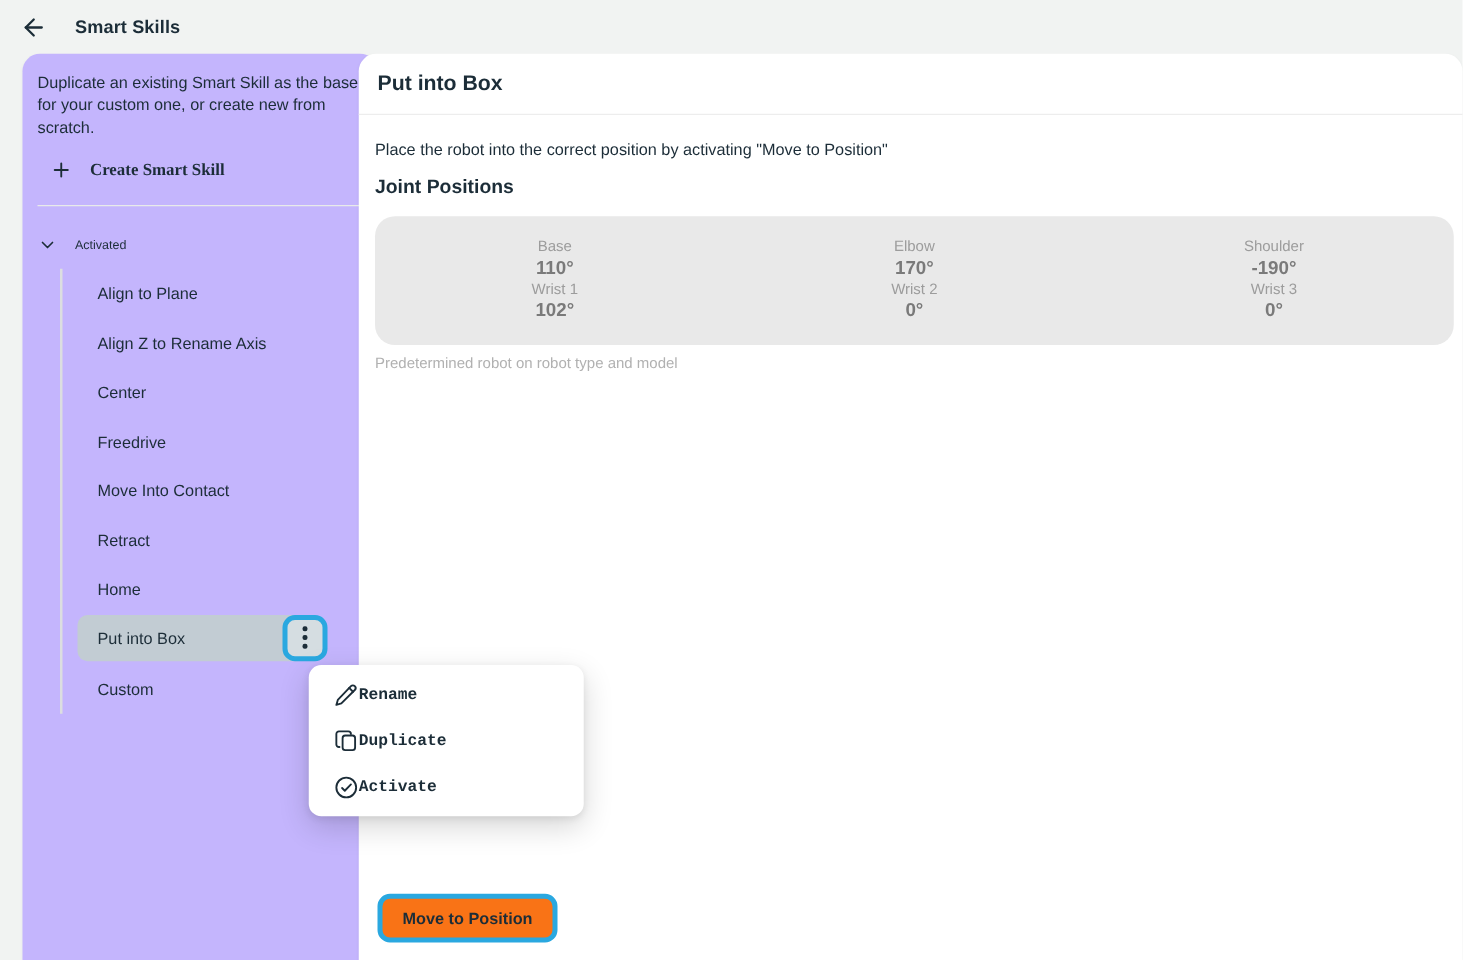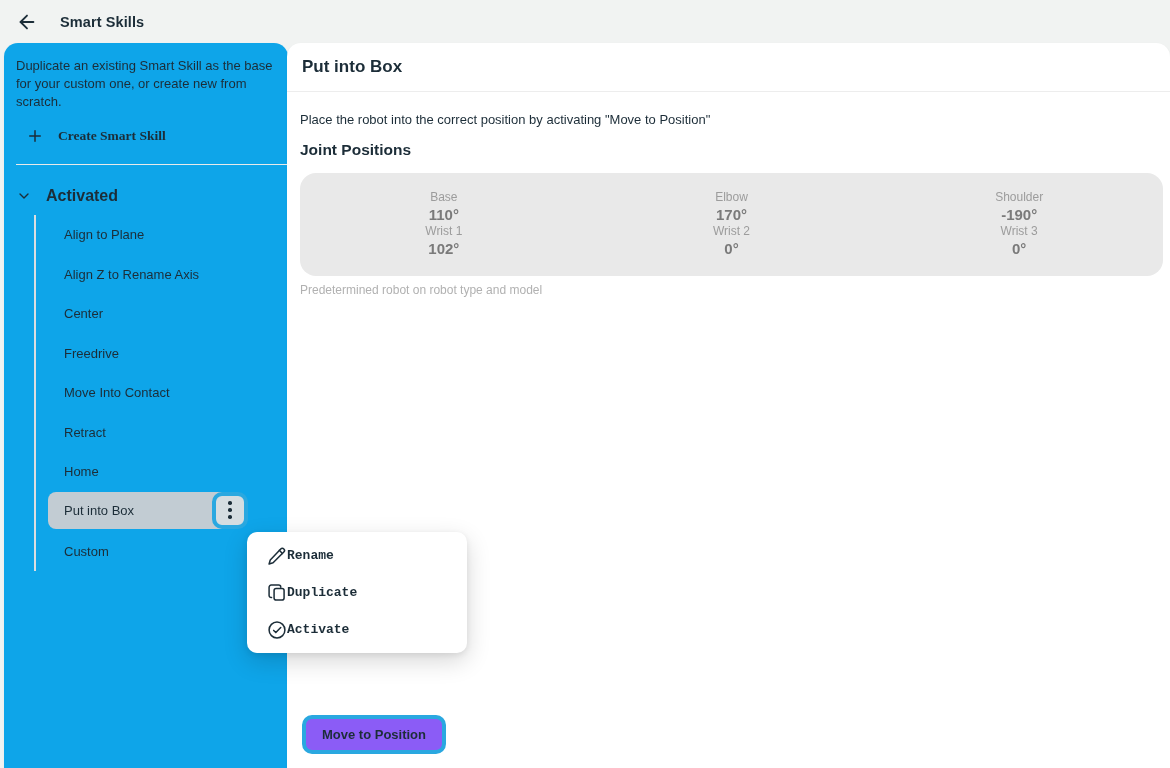--- a/index.html
+++ b/index.html
@@ -31,22 +31,22 @@
     display:flex;align-items:center;gap:18px;padding-left:12px;
   }
   .back-btn{
     width:30px;height:30px;display:flex;align-items:center;justify-content:center;
     background:transparent;border:none;cursor:pointer;padding:0;
   }
   .topbar-title{font-size:14.5px;font-weight:bold;letter-spacing:.1px;}
 
   
   .sidebar{
-    position:absolute;left:4px;top:43px;bottom:0;width:284px;
-    background:#0ea5e9;border-radius:14px 14px 0 0;
+    position:absolute;left:18px;top:43px;bottom:0;width:284px;
+    background:#c4b5fd;border-radius:14px 14px 0 0;
     box-shadow:0 1px 3px rgba(0,0,0,0.04);
   }
   .main{
     position:absolute;left:287px;top:43px;right:0;bottom:0;
     background:#fff;border-radius:14px 14px 0 0;
     box-shadow:0 1px 3px rgba(0,0,0,0.04);
   }
 
   
   .sidebar-desc{
@@ -60,21 +60,21 @@
     font-family:Liberation Serif, serif;color:var(--ink);
   }
   .create-btn .label{font-size:13.5px;font-weight:bold;}
   .sidebar-divider{height:1px;background:var(--line);margin:11px 0 0 12px;}
 
   .section-header{
     margin-top:12px;height:38px;
     display:flex;align-items:center;gap:14px;padding:0 12px;
     cursor:pointer;
   }
-  .section-header .label{font-size:16px;font-weight:bold;}
+  .section-header .label{font-size:10px;font-weight:normal;}
   .section-items{
     list-style:none;margin:0 0 0 30px;padding:0;
     border-left:2px solid var(--indent-line);
   }
   .skill-item{
     height:39.5px;display:flex;align-items:center;
     padding-left:28px;font-size:13px;cursor:pointer;
   }
   .skill-item.selected-row{
     height:37px;width:184px;margin-left:12px;margin-bottom:3px;
@@ -116,21 +116,21 @@
     margin-top:14px;background:var(--panel);border-radius:16px;
     padding:17px 0 18px;
     display:grid;grid-template-columns:repeat(3,1fr);row-gap:0;
   }
   .joint-cell{text-align:center;}
   .joint-label{font-size:12px;color:var(--label-gray);line-height:14px;}
   .joint-value{font-size:15px;font-weight:bold;color:var(--value-gray);line-height:18px;margin-top:2px;}
   .joints-caption{margin:7px 0 0 0;font-size:12px;color:var(--caption-gray);}
   .primary-action{
     position:absolute;left:15px;bottom:14px;
-    border:4px solid var(--accent);border-radius:10px;background:#8b5cf6;
+    border:4px solid var(--accent);border-radius:10px;background:#f97316;
     padding:8px 16px;cursor:pointer;
     font-family:inherit;font-size:13px;font-weight:bold;color:var(--ink);
   }
 </style>
 </head>
 <body>
 
 <header class="topbar">
   <button class="back-btn">
     <span>

